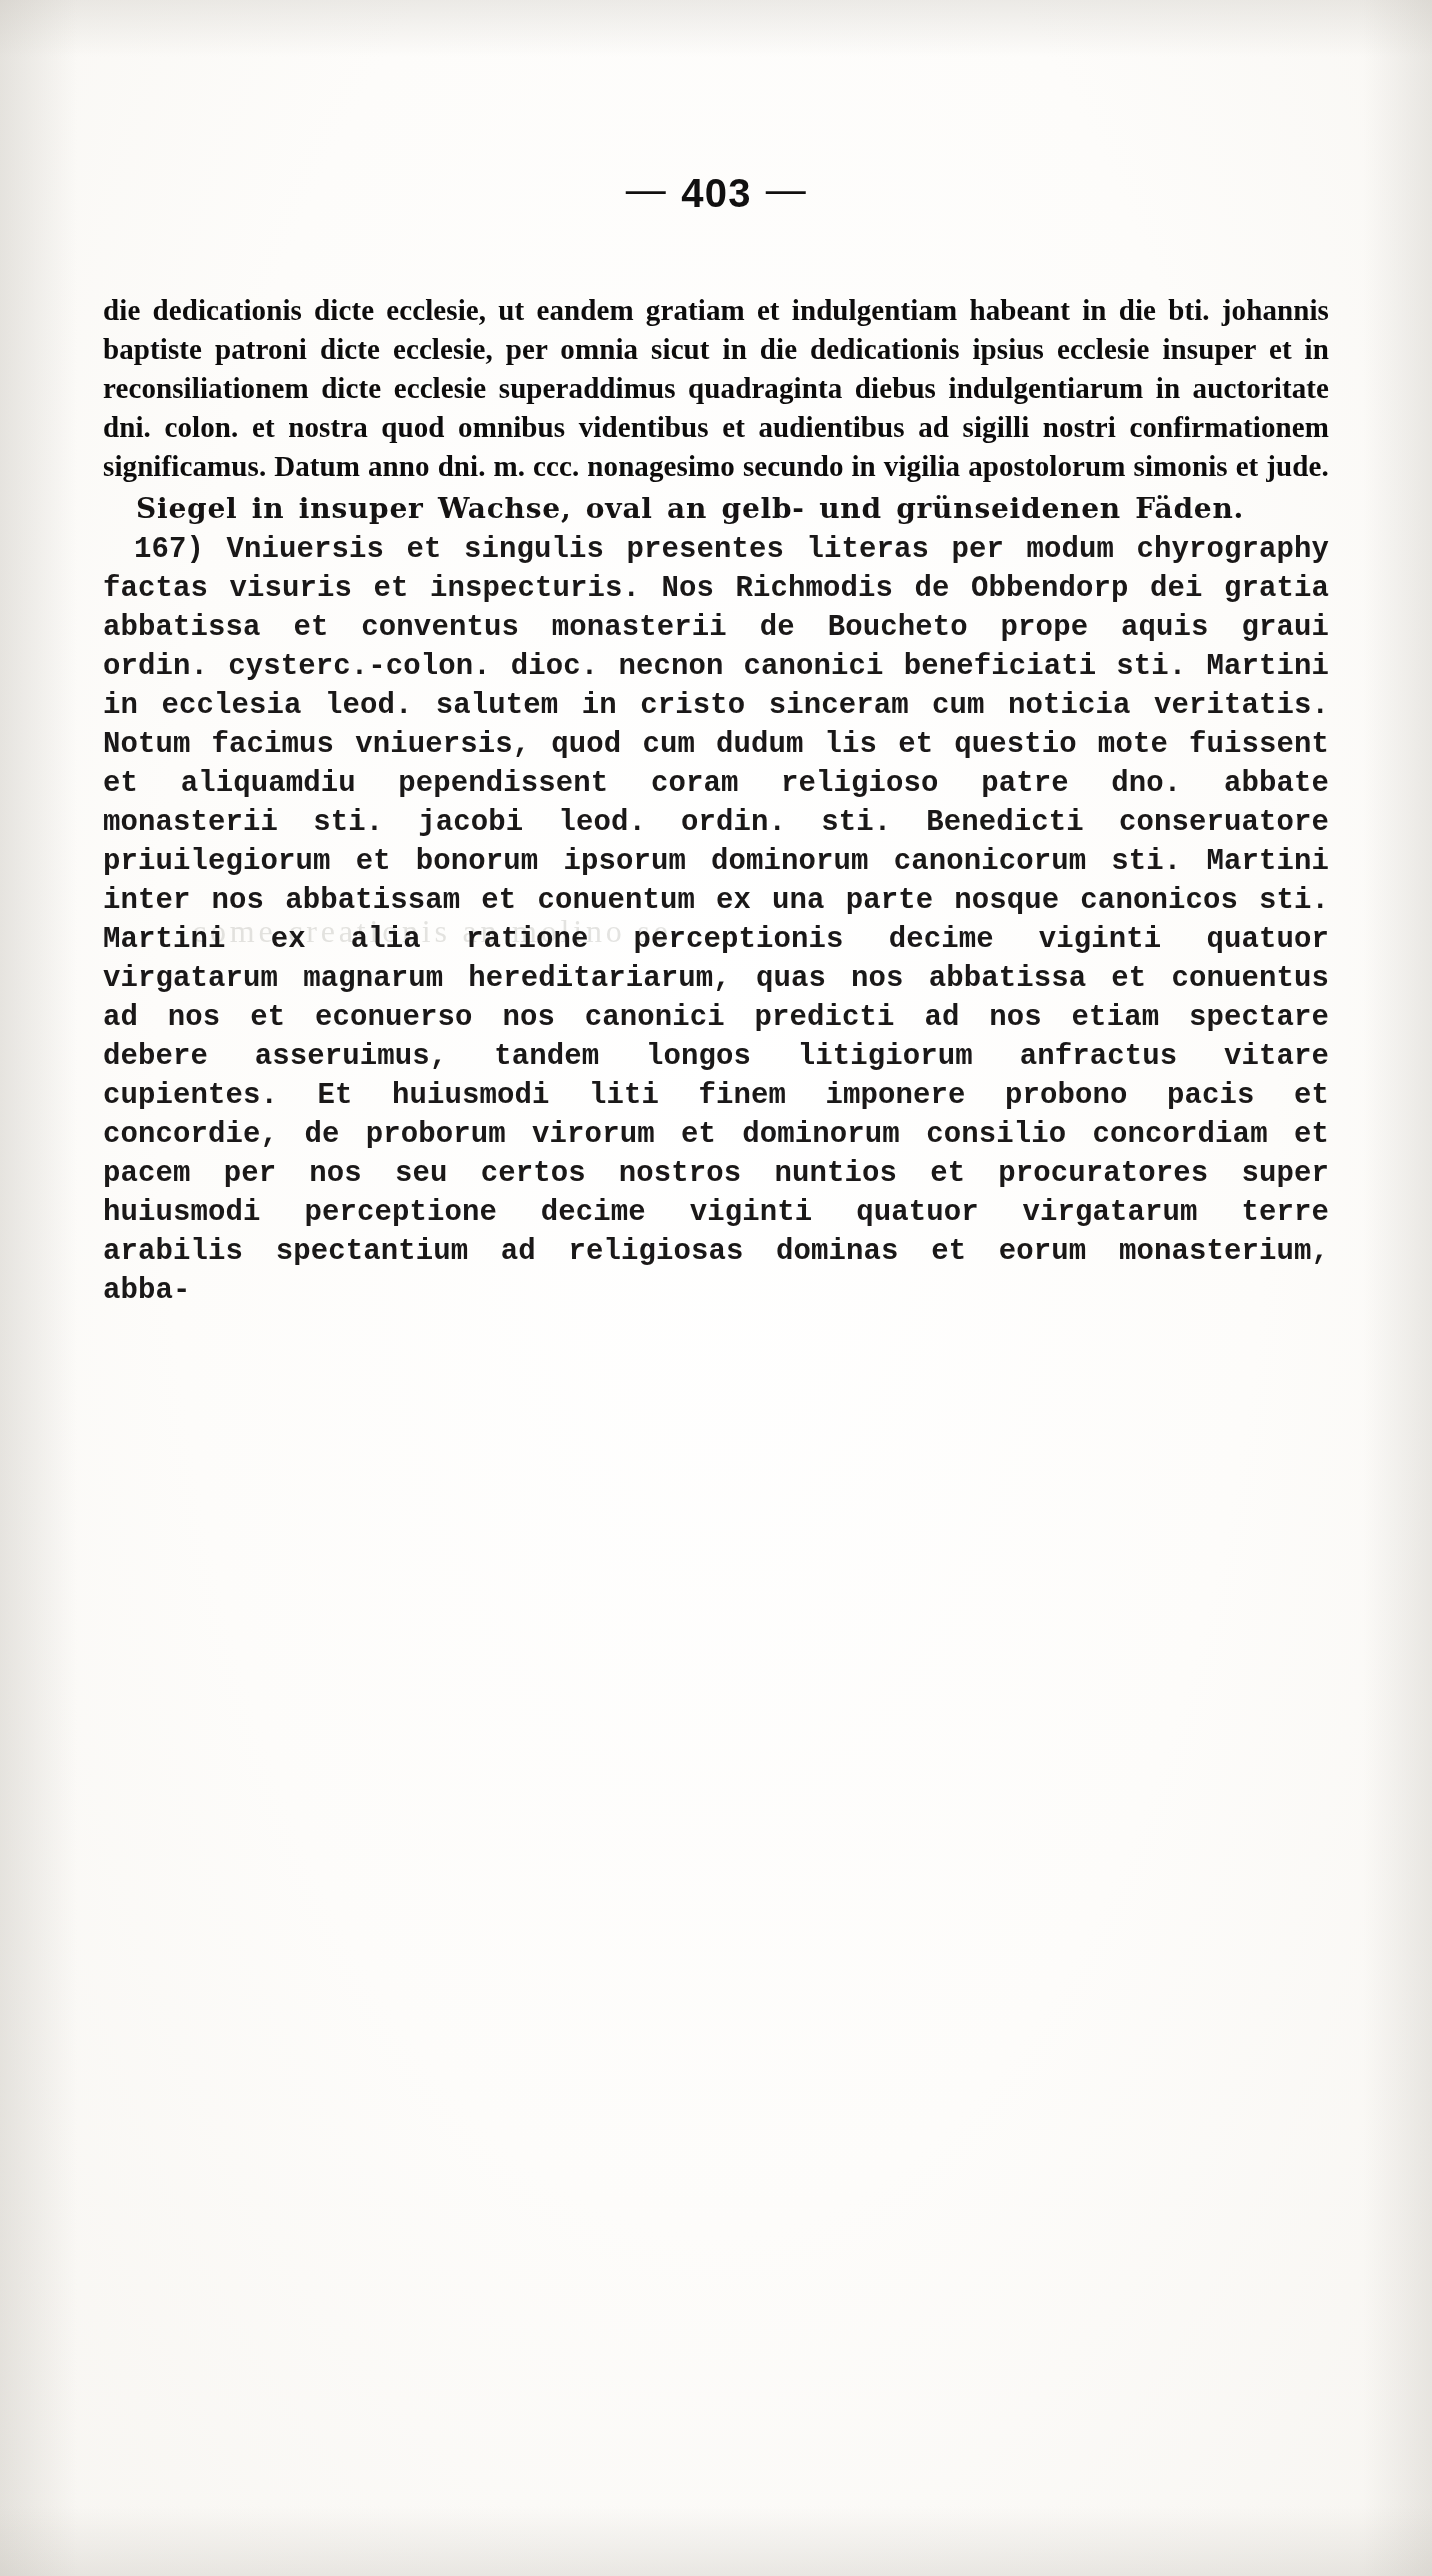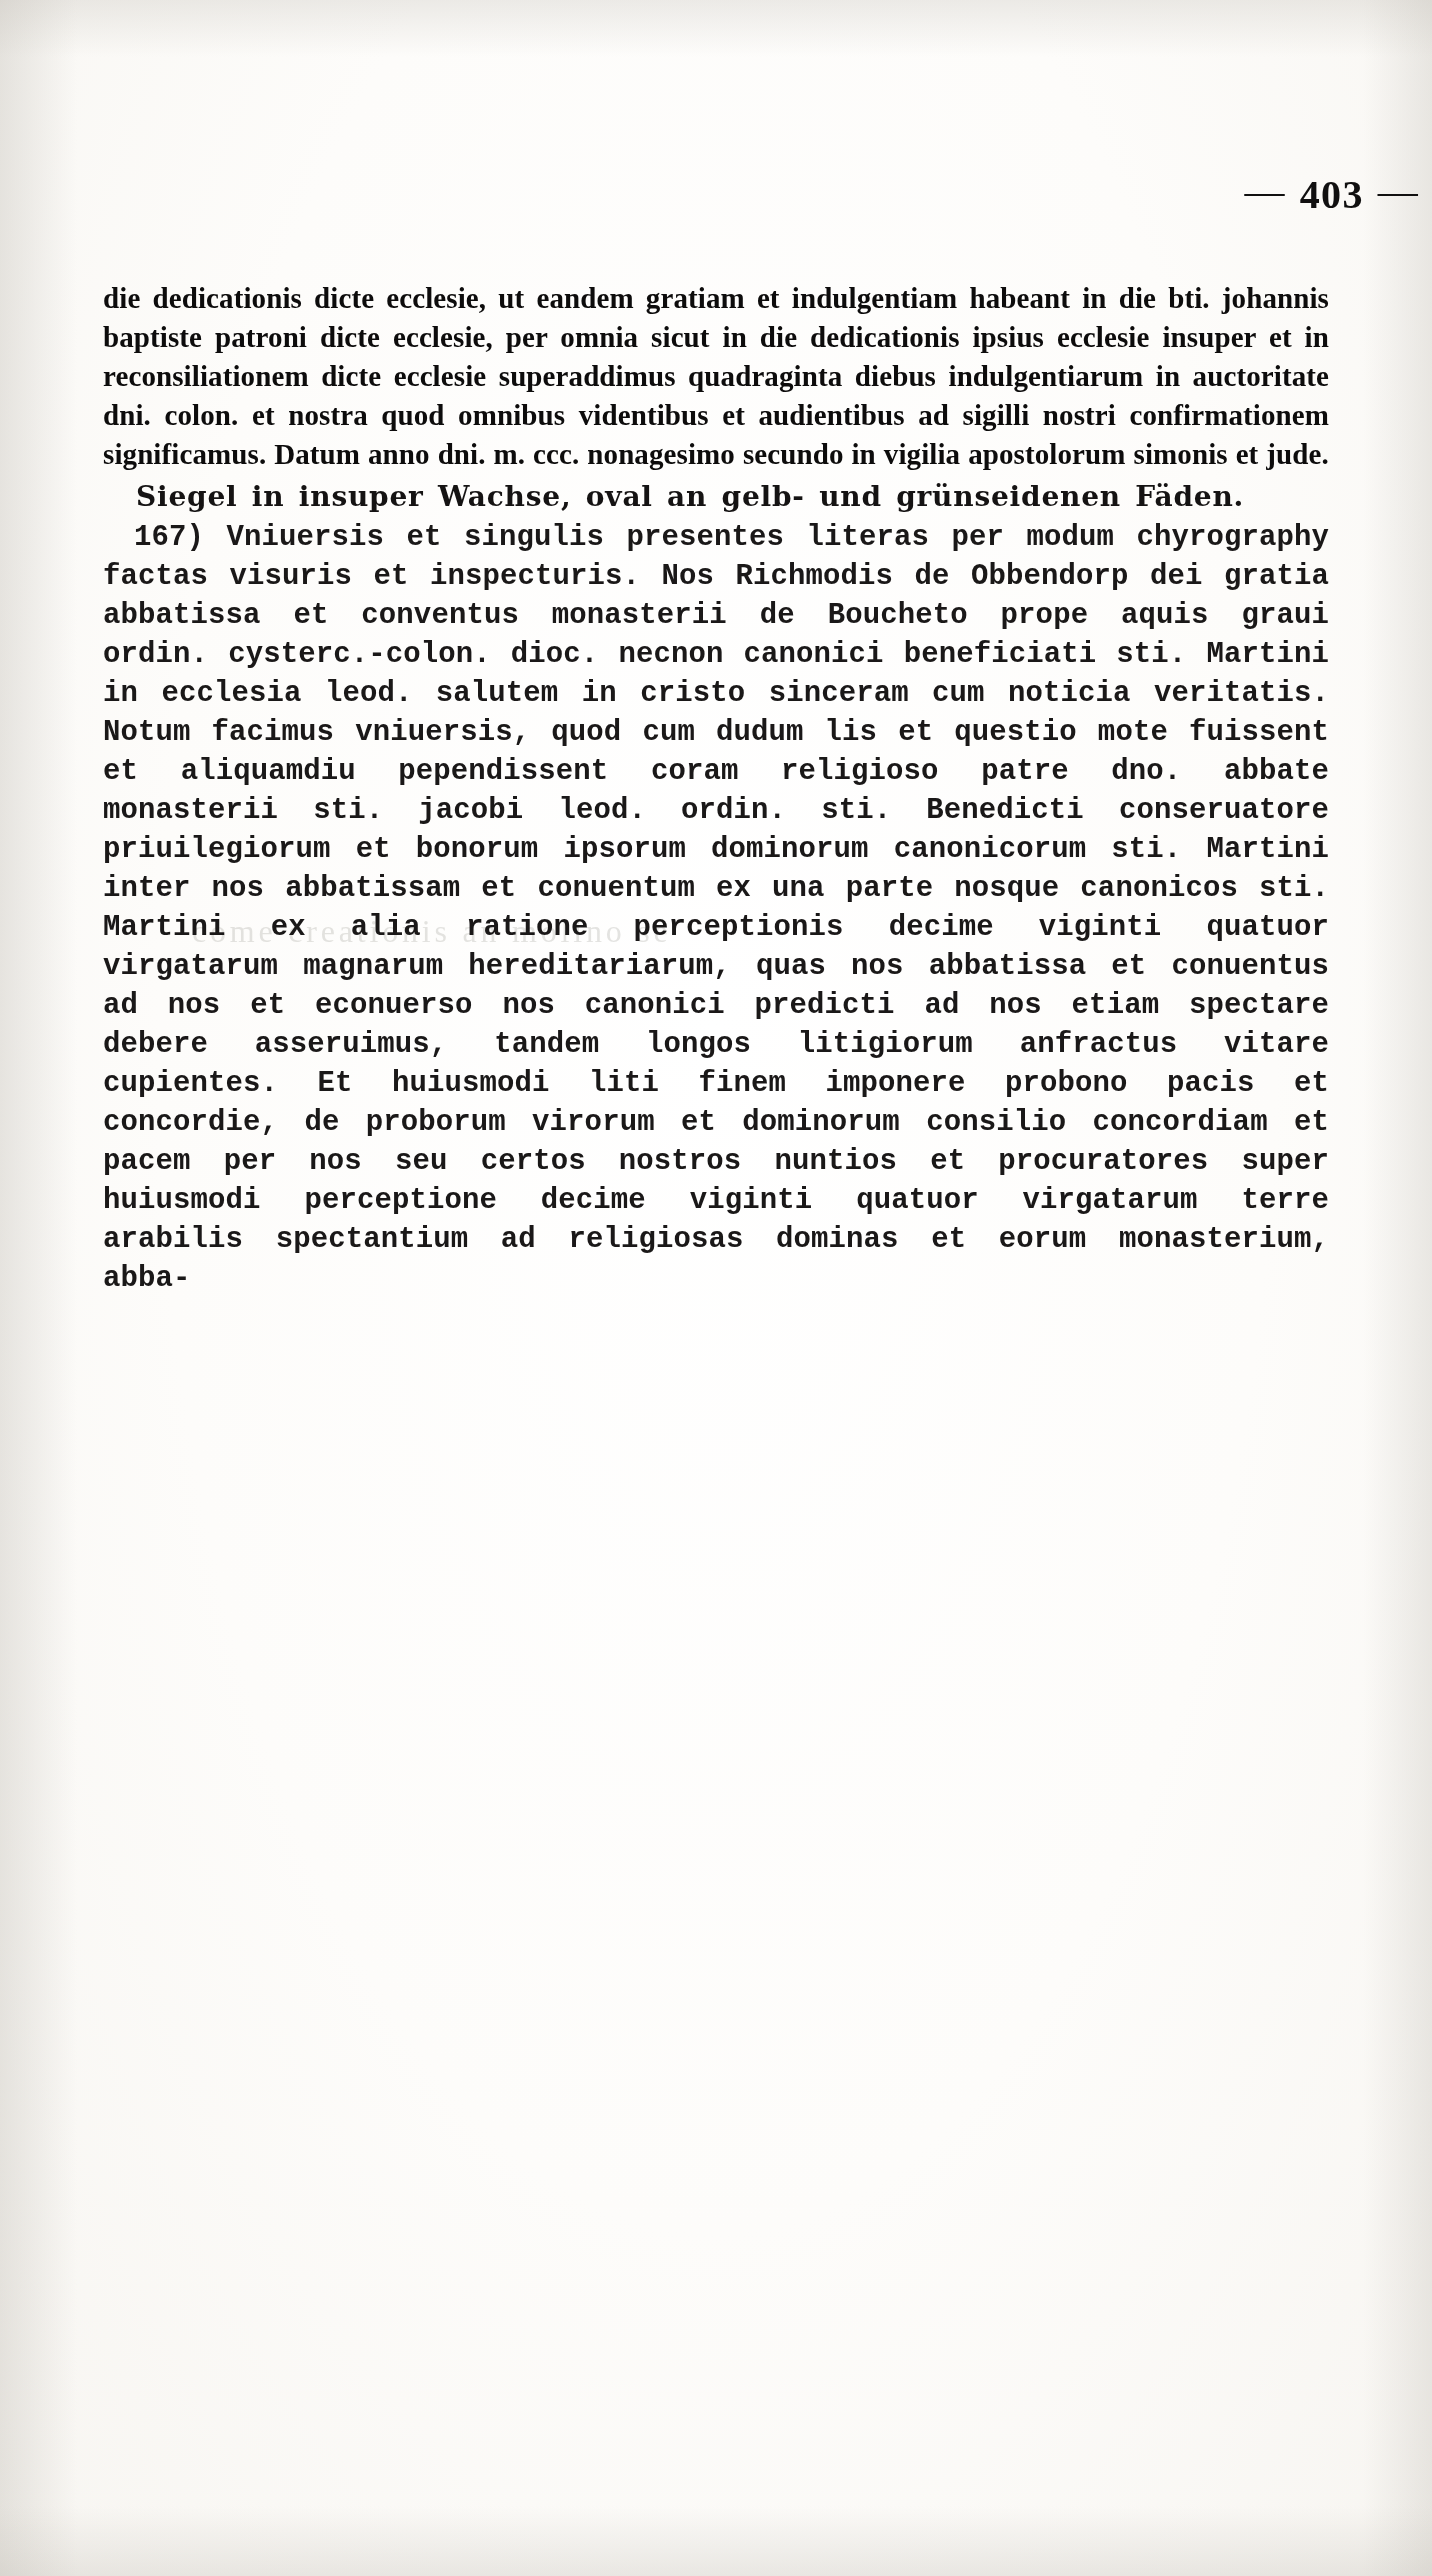--- a/index.html
+++ b/index.html
@@ -22,38 +22,38 @@
     inset: 0;
     background:
       radial-gradient(ellipse at 50% 40%, #ffffff 0%, #fdfcfa 55%, #f7f5f1 100%);
   }
 
   .page-number {
     position: absolute;
     top: 171px;
     left: 0;
     right: 0;
-    text-align: right;
+    text-align: center;
     font-size: 40px;
     font-weight: bold;
     letter-spacing: 1.3px;
-    font-family: Liberation Serif, serif;
+    font-family: Liberation Sans, sans-serif;
   }
   .page-number .dash {
     font-weight: normal;
     padding: 0 14px;
     position: relative;
     top: -3.8px;
   }
 
   .body-block {
     position: absolute;
     left: 103px;
     width: 1226px;
-    top: 279px;
+    top: 291px;
   }
 
   p {
     margin: 0;
     font-size: 29px;
     line-height: 39px;
     text-align: justify;
     text-justify: inter-word;
     font-weight: bold;
     letter-spacing: 0.1px;

